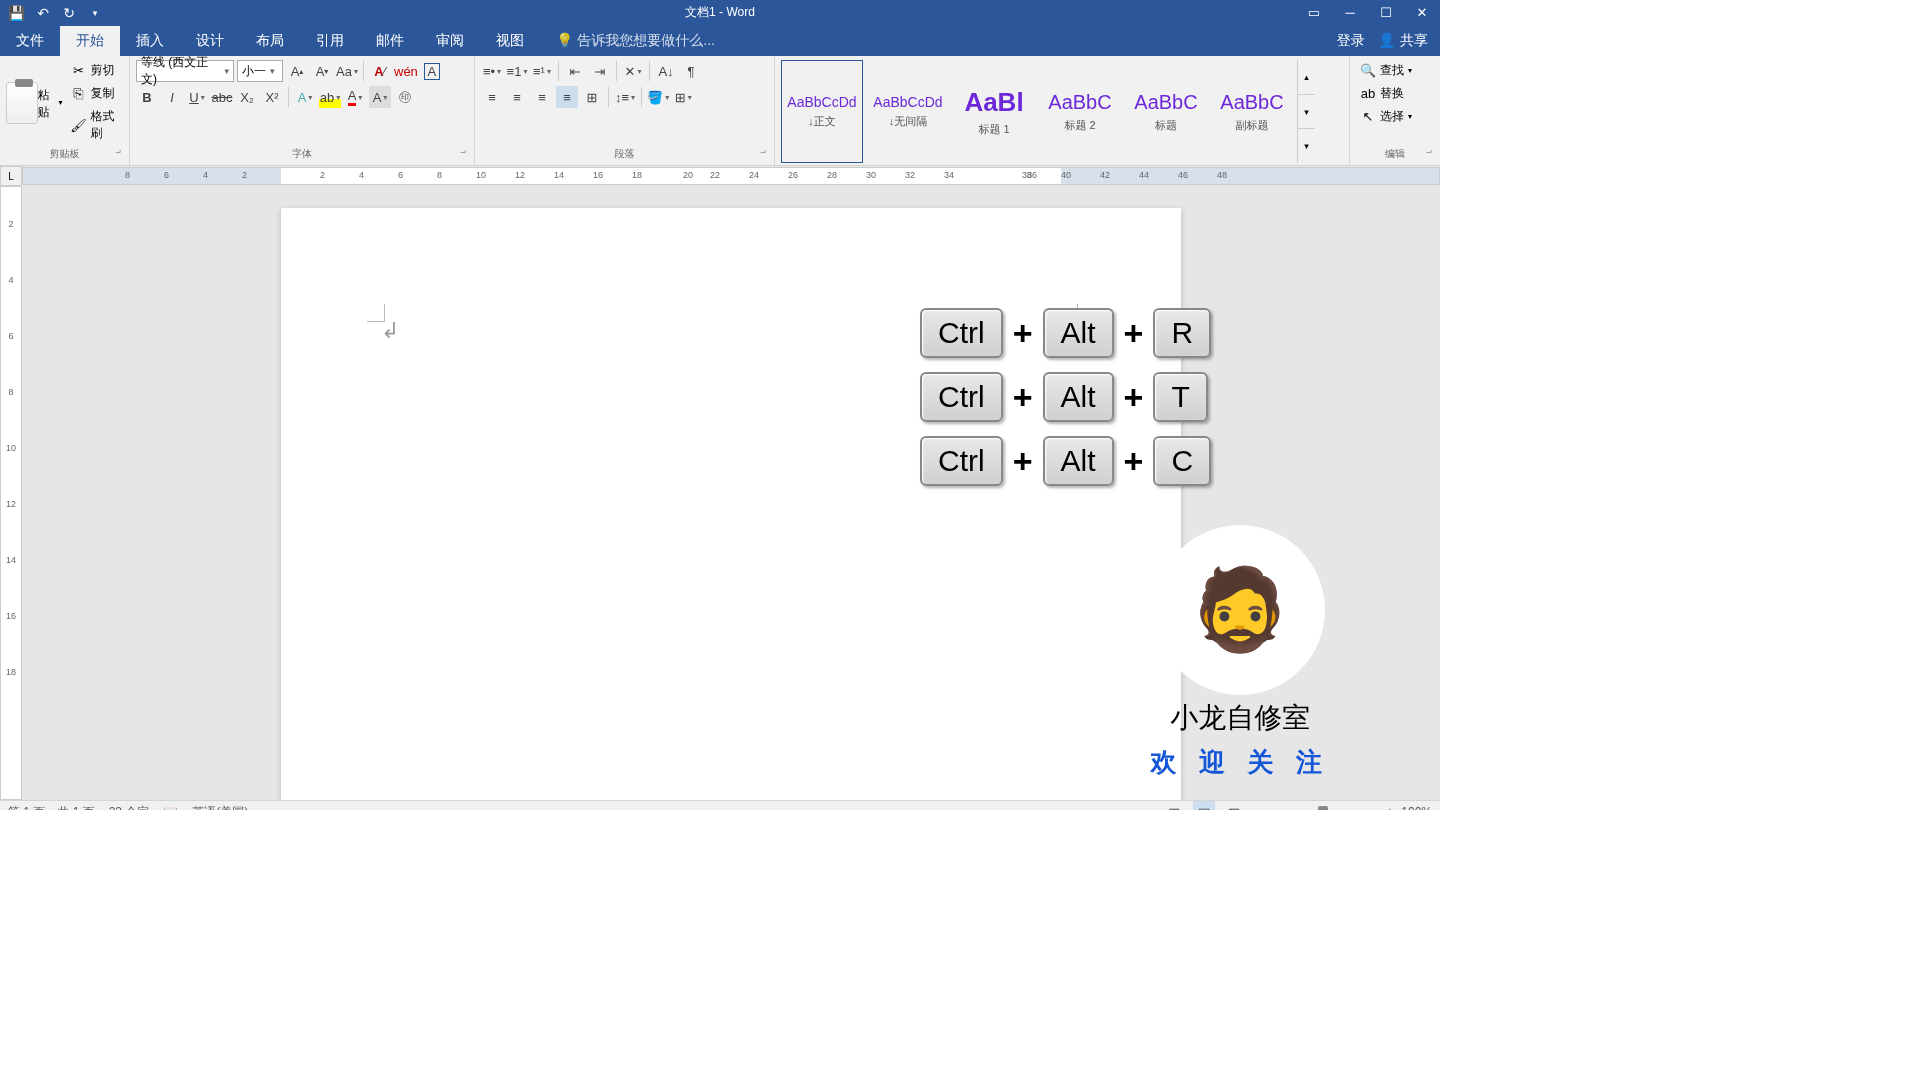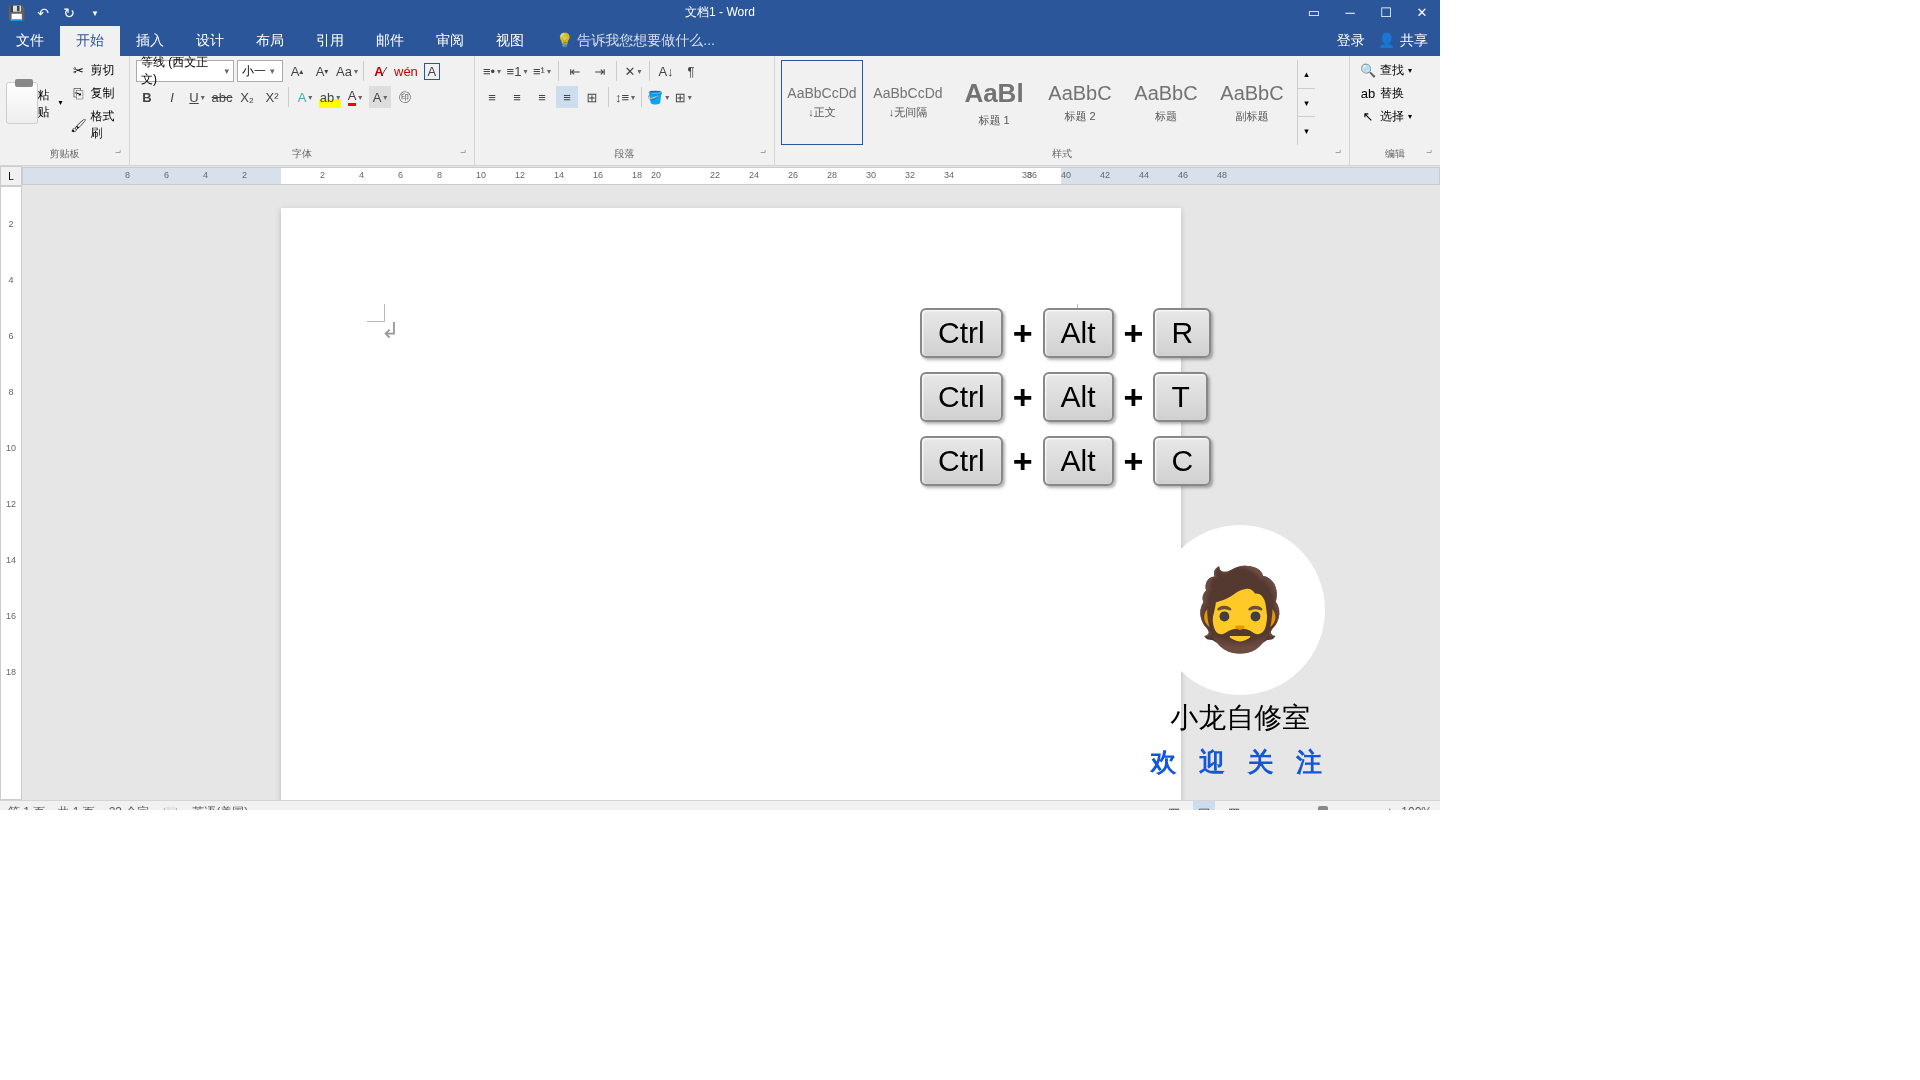--- a/index.html
+++ b/index.html
@@ -27,21 +27,21 @@
 .mini-icon{width:16px;height:16px;display:inline-flex;align-items:center;justify-content:center;font-size:13px;}
 .font-body{display:flex;flex-direction:column;gap:4px;}
 .font-row{display:flex;gap:3px;align-items:center;}
 .combo{height:22px;border:1px solid #ababab;background:#fff;font-size:12px;display:flex;align-items:center;padding:0 4px;cursor:pointer;}
 .combo::after{content:"▾";margin-left:4px;font-size:9px;color:#666;}
 .ribbon-btn{min-width:22px;height:22px;display:flex;align-items:center;justify-content:center;font-size:13px;cursor:pointer;color:#444;}
 .ribbon-btn.dd::after{content:"▾";font-size:8px;margin-left:2px;color:#666;}
 .styles-body{display:flex;height:72px;}
 .style-box{width:82px;border:1px solid transparent;display:flex;flex-direction:column;align-items:center;justify-content:center;cursor:pointer;}
 .style-box.sel{border-color:#2B579A;}
-.style-prev{font-size:14px;color:#737373;}
+.style-prev{font-size:14px;color:#6d28d9;}
 .style-name{font-size:11px;color:#555;margin-top:4px;}
 .edit-body{display:flex;flex-direction:column;gap:2px;font-size:12px;}
 .ruler-area{background:#e6e6e6;position:relative;height:20px;display:flex;}
 .ruler-v-head{width:22px;height:20px;background:#f1f1f1;border:1px solid #ccc;font-size:10px;display:flex;align-items:center;justify-content:center;}
 .ruler-h{flex:1;background:#fff;border:1px solid #ccc;height:18px;margin-top:1px;position:relative;font-size:9px;color:#666;overflow:hidden;}
 .ruler-h .shade{position:absolute;top:0;bottom:0;background:#d8e0ec;}
 .workspace{display:flex;height:614px;background:#e6e6e6;}
 .ruler-v{width:22px;background:#fff;border:1px solid #ccc;font-size:9px;color:#666;display:flex;flex-direction:column;align-items:center;padding-top:4px;gap:14px;}
 .doc-area{flex:1;overflow:hidden;position:relative;display:flex;justify-content:center;}
 .page{width:900px;background:#fff;margin-top:22px;box-shadow:0 2px 6px rgba(0,0,0,0.2);min-height:1200px;position:relative;padding:110px 100px;}
@@ -230,21 +230,20 @@
         <div class="style-box">
           <div class="style-prev" style="font-size:20px;">AaBbC</div>
           <div class="style-name">副标题</div>
         </div>
         <div style="width: 18px; display: flex; flex-direction: column; border-left: 1px solid rgb(204, 204, 204);">
           <div style="flex:1;display:flex;align-items:center;justify-content:center;font-size:9px;">▴</div>
           <div style="flex:1;display:flex;align-items:center;justify-content:center;font-size:9px;border-top:1px solid #ccc;">▾</div>
           <div style="flex:1;display:flex;align-items:center;justify-content:center;font-size:9px;border-top:1px solid #ccc;">▾</div>
         </div>
       </div>
-    <div class="group-label">样式</div>
   </div>
 
   <div class="group" style="width:90px;border-right:none;">
     <div class="group-body edit-body">
       <div class="clip-item">
           <span class="mini-icon">🔍</span>
           <span>查找</span> 
           <span style="font-size:8px;">▾</span>
         </div>
       <div class="clip-item">
@@ -273,21 +272,21 @@
       <span class="ruler-num" style="left: 258px;"></span>
       <span class="ruler-num" style="left: 297px;">2</span>
       <span class="ruler-num" style="left: 336px;">4</span>
       <span class="ruler-num" style="left: 375px;">6</span>
       <span class="ruler-num" style="left: 414px;">8</span>
       <span class="ruler-num" style="left: 453px;">10</span>
       <span class="ruler-num" style="left: 492px;">12</span>
       <span class="ruler-num" style="left: 531px;">14</span>
       <span class="ruler-num" style="left: 570px;">16</span>
       <span class="ruler-num" style="left: 609px;">18</span>
-      <span class="ruler-num" style="left: 628px;">20</span>
+      <span class="ruler-num" style="left: 660px;">20</span>
       <span class="ruler-num" style="left: 687px;">22</span>
       <span class="ruler-num" style="left: 726px;">24</span>
       <span class="ruler-num" style="left: 765px;">26</span>
       <span class="ruler-num" style="left: 804px;">28</span>
       <span class="ruler-num" style="left: 843px;">30</span>
       <span class="ruler-num" style="left: 882px;">32</span>
       <span class="ruler-num" style="left: 921px;">34</span>
       <span class="ruler-num" style="left: 1004px;">36</span>
       <span class="ruler-num" style="left: 999px;">38</span>
       <span class="ruler-num" style="left: 1038px;">40</span>

